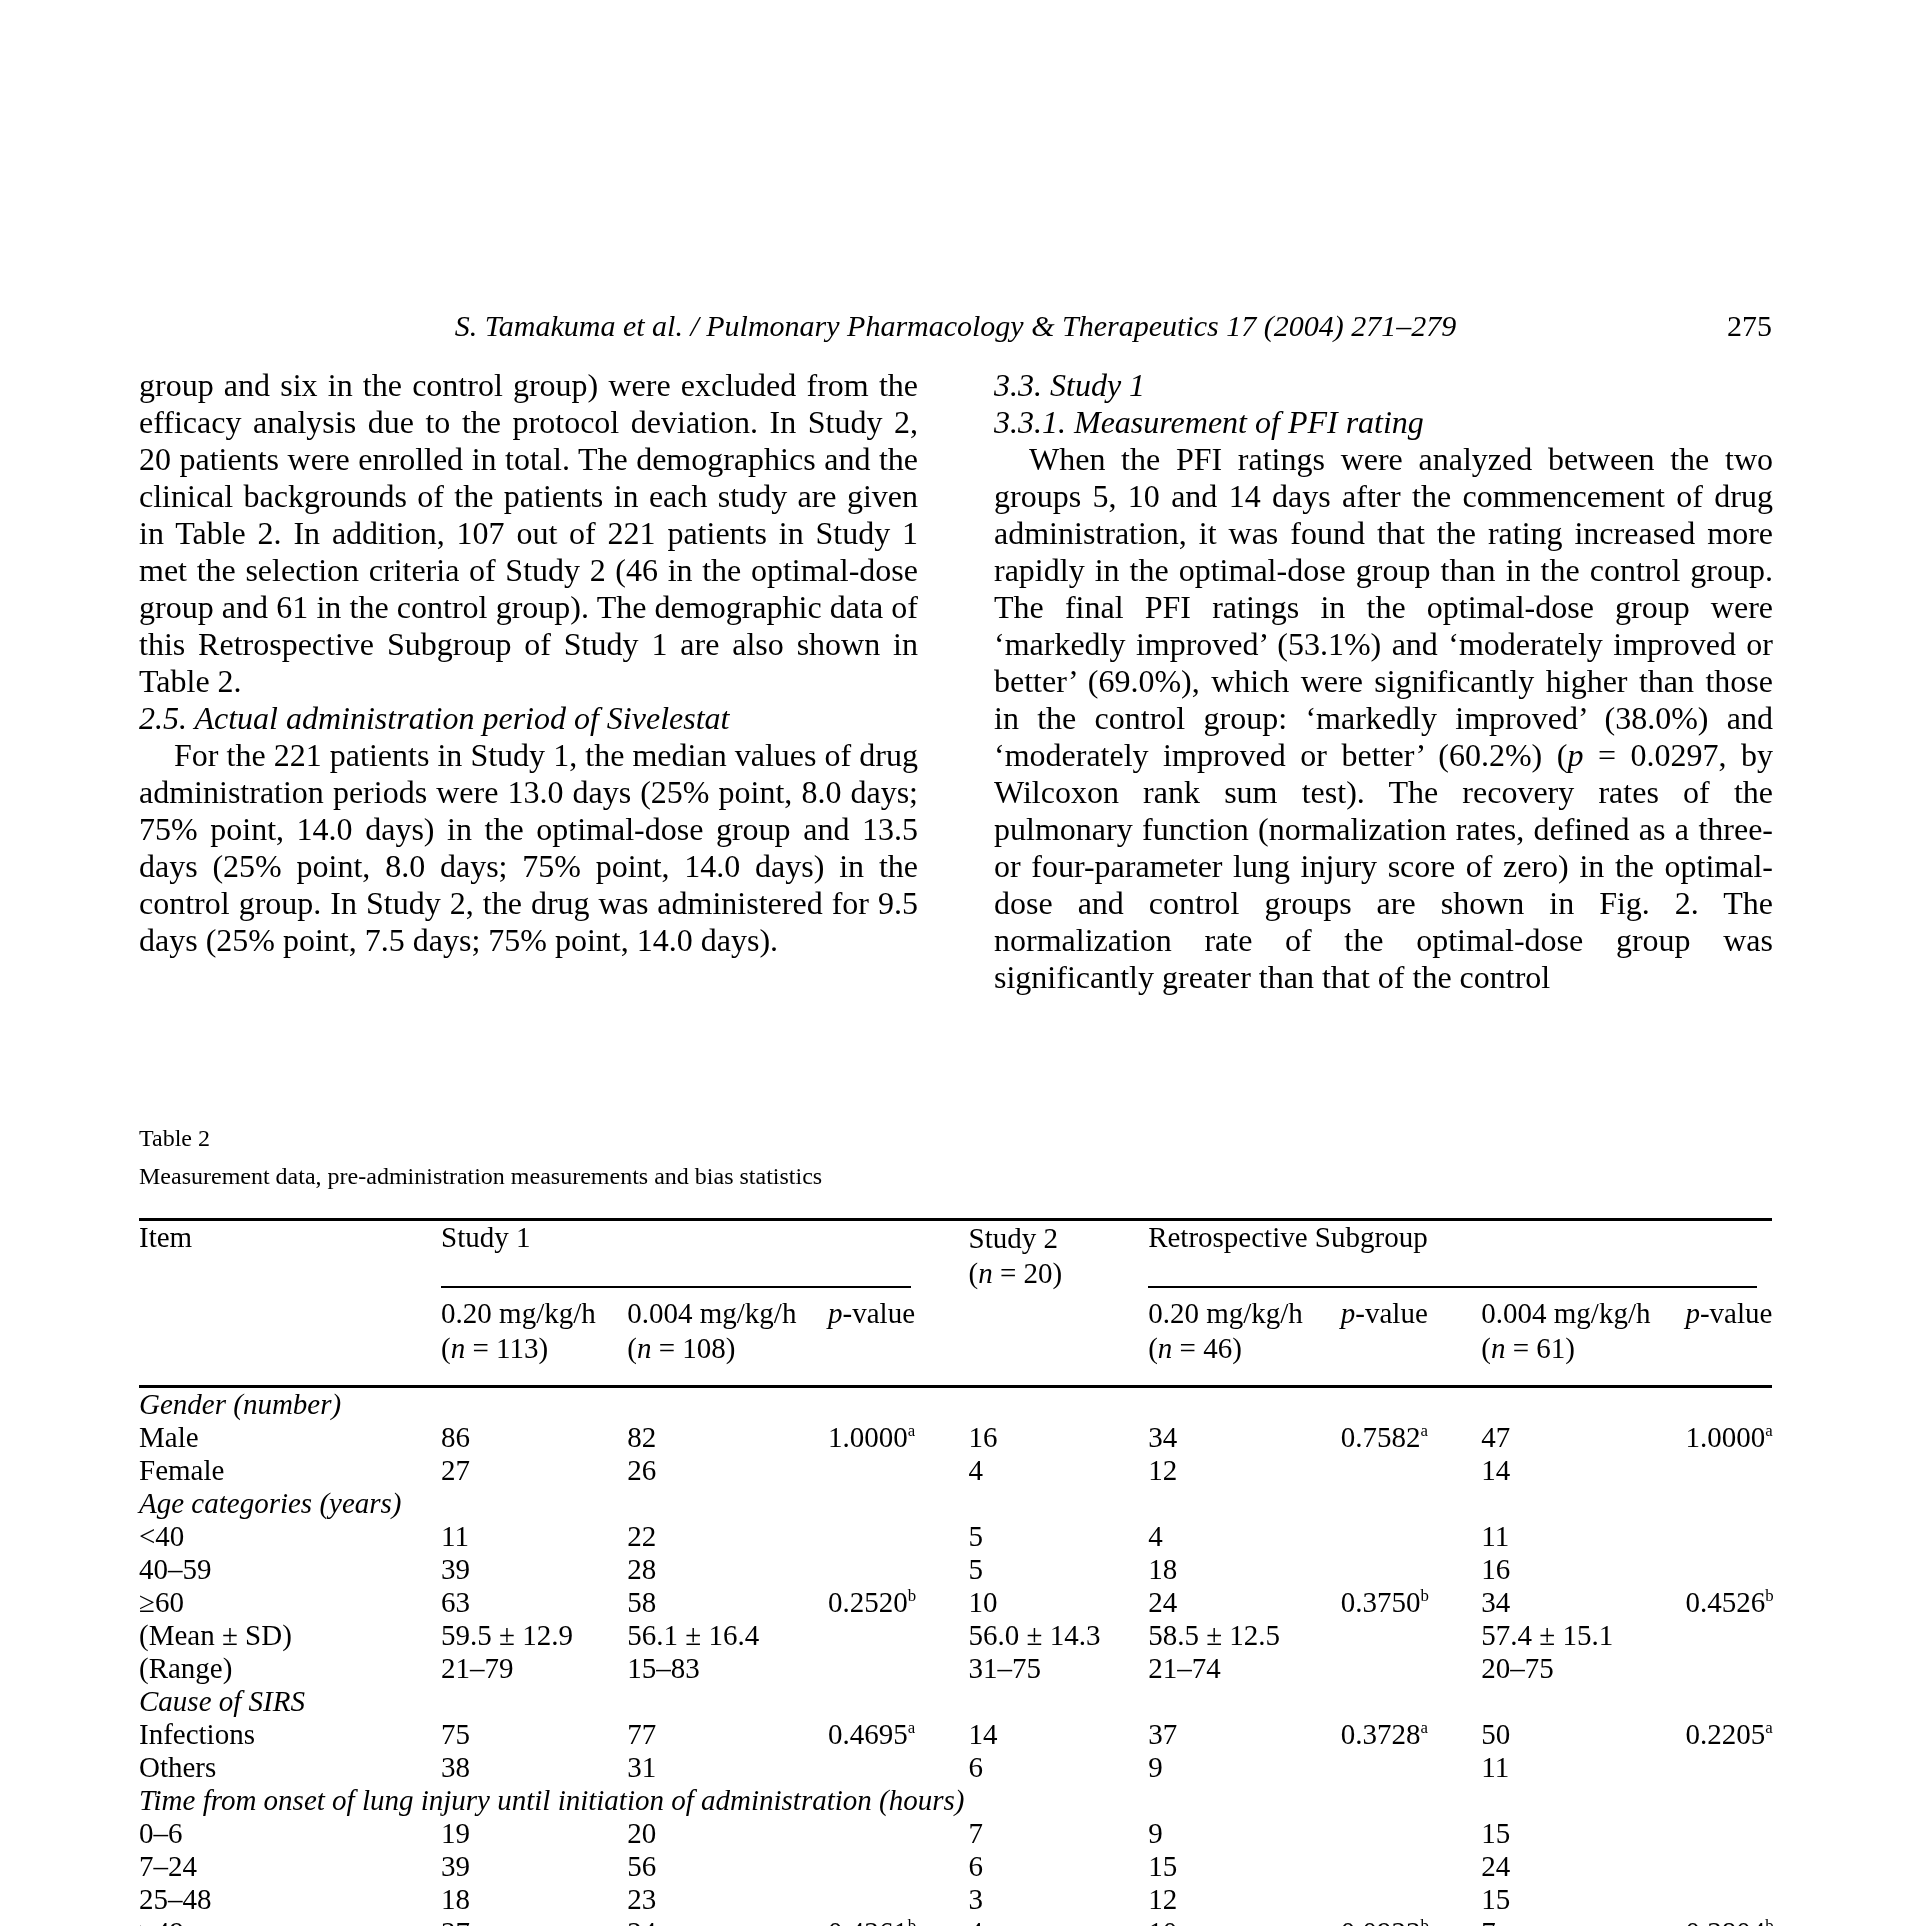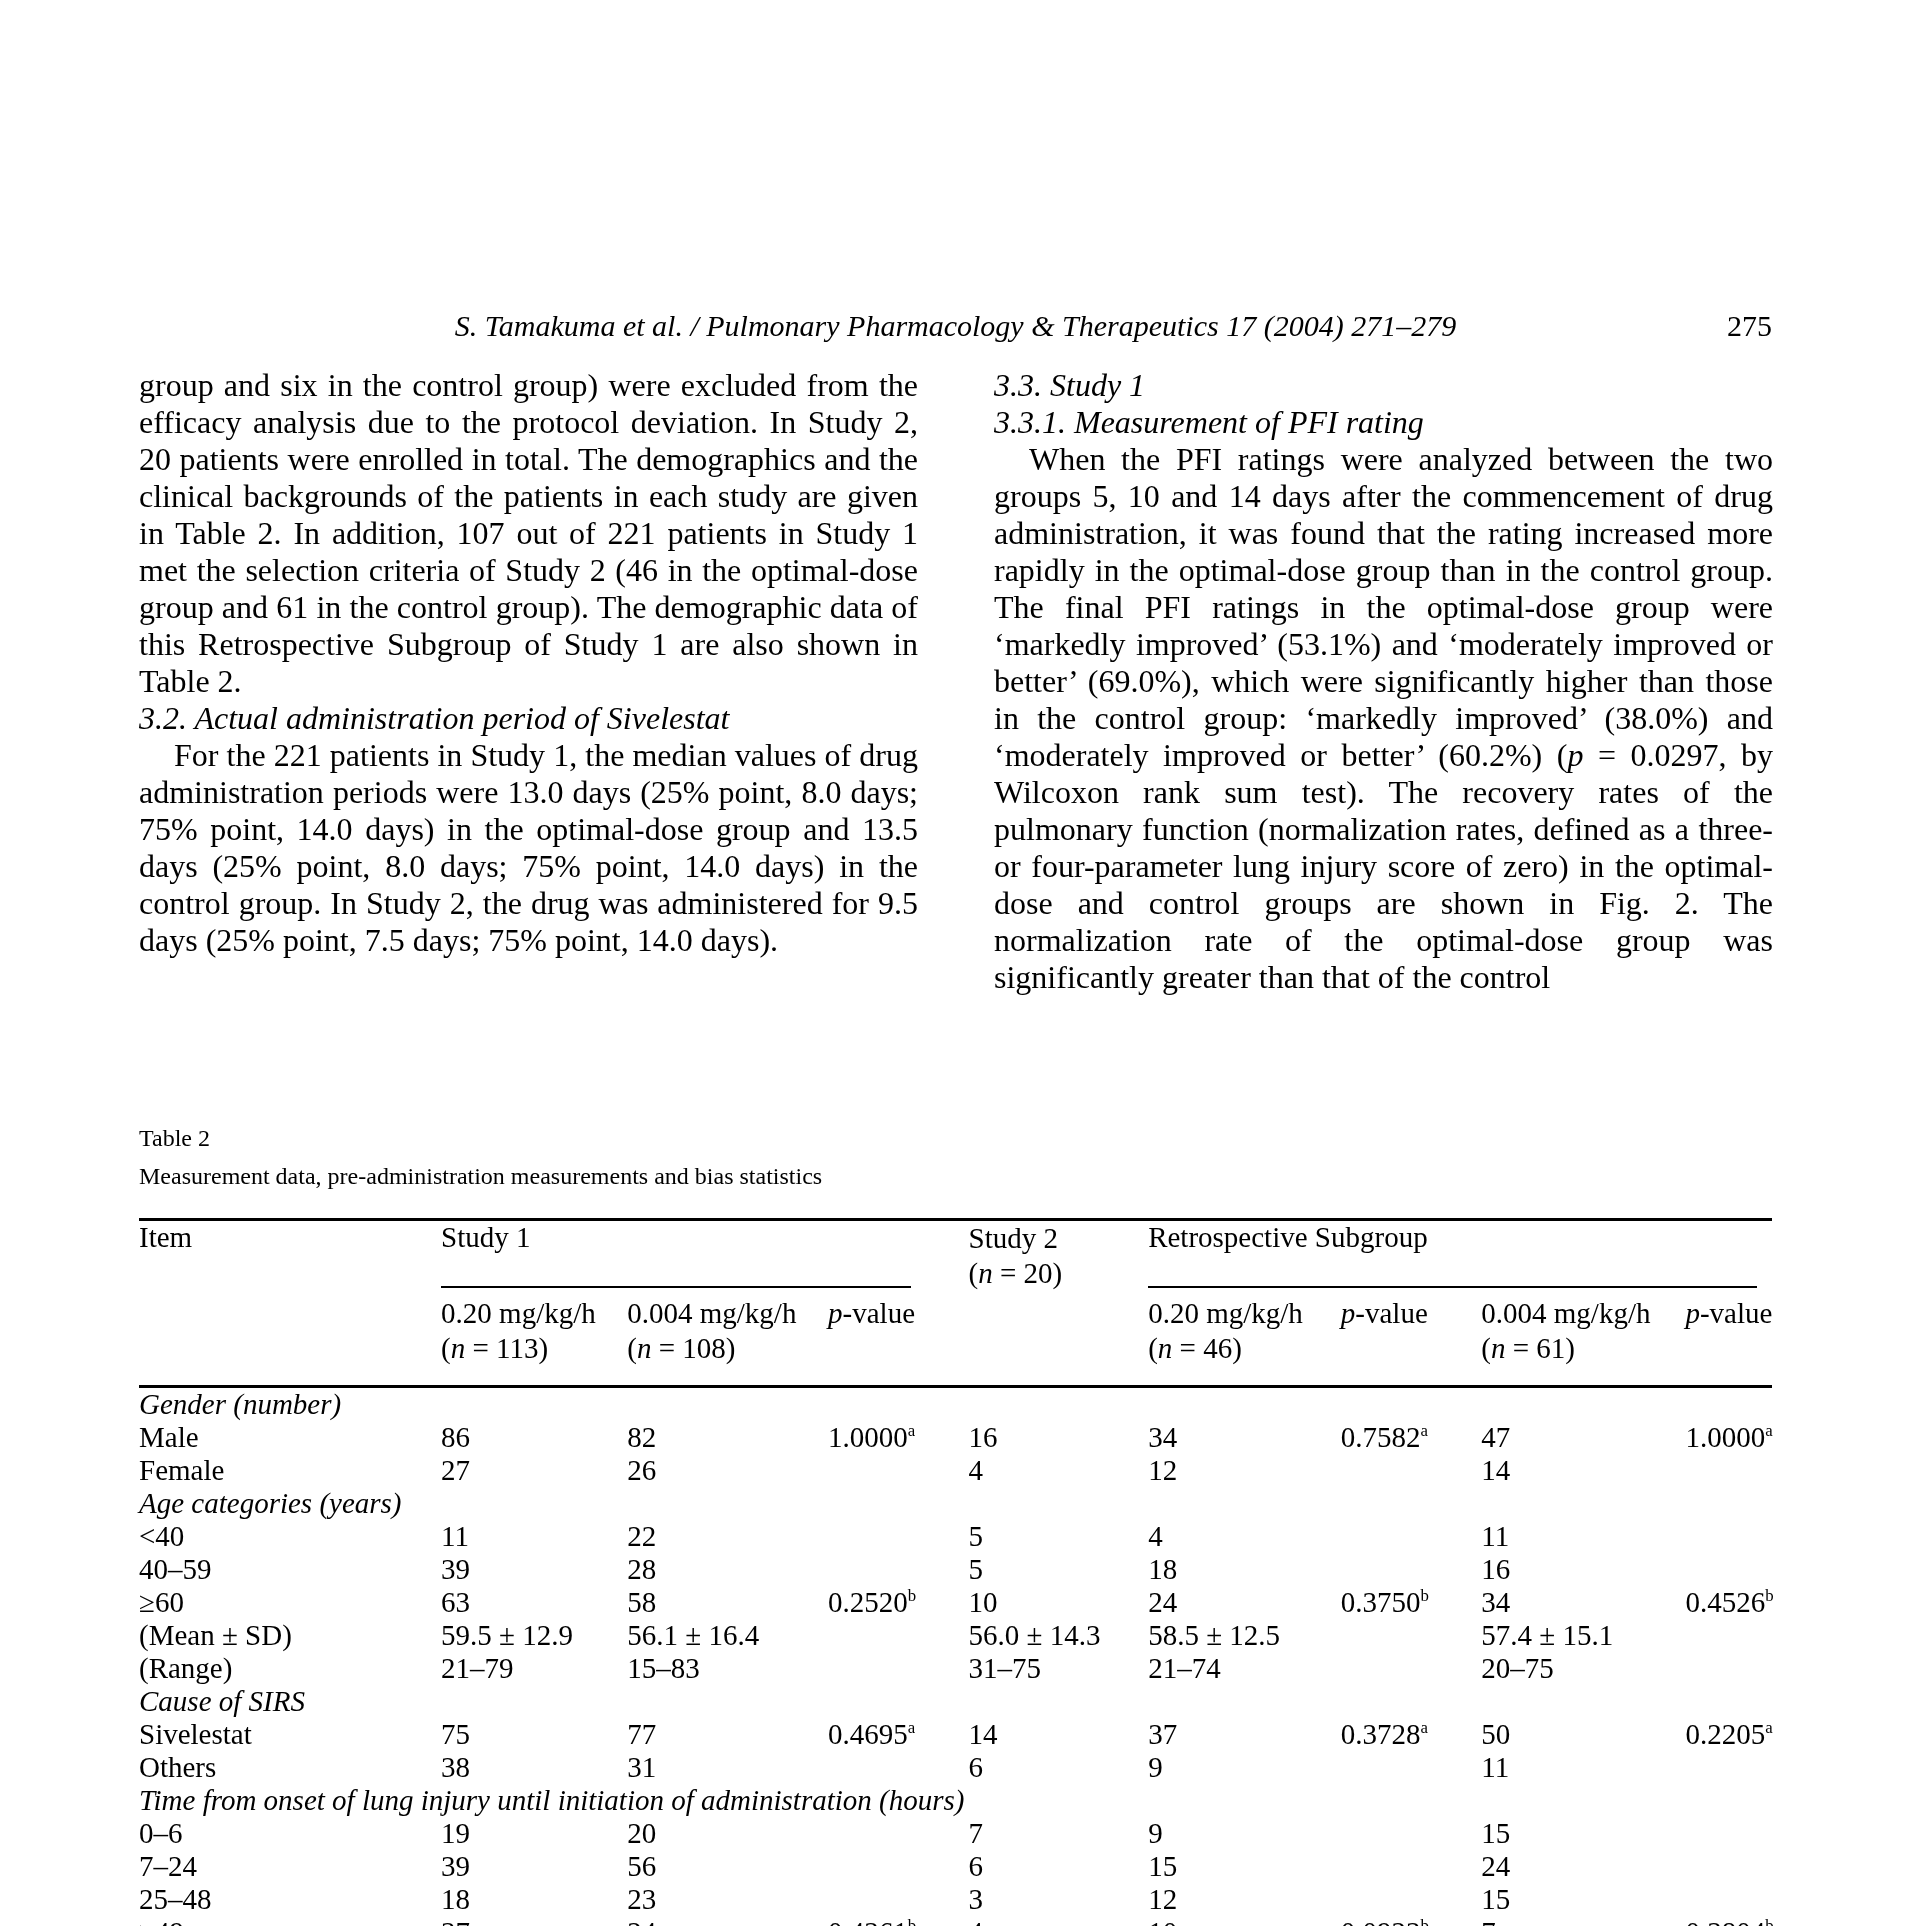--- a/index.html
+++ b/index.html
@@ -57,21 +57,21 @@
 </head>
 <body>
 
 <div class="running-head">
   <span class="running-title">S. Tamakuma et al. / Pulmonary Pharmacology &amp; Therapeutics 17 (2004) 271–279</span>
   <span class="page-number">275</span>
 </div>
 
 <div class="col col-left">
   <p>group and six in the control group) were excluded from the efficacy analysis due to the protocol deviation. In Study 2, 20 patients were enrolled in total. The demographics and the clinical backgrounds of the patients in each study are given in Table 2. In addition, 107 out of 221 patients in Study 1 met the selection criteria of Study 2 (46 in the optimal-dose group and 61 in the control group). The demographic data of this Retrospective Subgroup of Study 1 are also shown in Table 2.</p>
-  <p class="heading h32">3.2. Actual administration period of Sivelestat</p>
+  <p class="heading h32">2.5. Actual administration period of Sivelestat</p>
   <p class="indent">For the 221 patients in Study 1, the median values of drug administration periods were 13.0 days (25% point, 8.0 days; 75% point, 14.0 days) in the optimal-dose group and 13.5 days (25% point, 8.0 days; 75% point, 14.0 days) in the control group. In Study 2, the drug was administered for 9.5 days (25% point, 7.5 days; 75% point, 14.0 days).</p>
 </div>
 
 <div class="col col-right">
   <p class="heading h33">3.3. Study 1</p>
   <p class="heading">3.3.1. Measurement of PFI rating</p>
   <p class="indent">When the PFI ratings were analyzed between the two groups 5, 10 and 14 days after the commencement of drug administration, it was found that the rating increased more rapidly in the optimal-dose group than in the control group. The final PFI ratings in the optimal-dose group were ‘markedly improved’ (53.1%) and ‘moderately improved or better’ (69.0%), which were significantly higher than those in the control group: ‘markedly improved’ (38.0%) and ‘moderately improved or better’ (60.2%) (<i>p</i> = 0.0297, by Wilcoxon rank sum test). The recovery rates of the pulmonary function (normalization rates, defined as a three- or four-parameter lung injury score of zero) in the optimal-dose and control groups are shown in Fig. 2. The normalization rate of the optimal-dose group was significantly greater than that of the control</p>
 </div>
 
 <div class="table-caption">
@@ -216,21 +216,21 @@
         <td>31–75</td>
         <td>21–74</td>
         <td></td>
         <td>20–75</td>
         <td></td>
       </tr>
       <tr>
         <td colspan="9" class="sec-label">Cause of SIRS</td>
       </tr>
       <tr>
-        <td>Sivelestat</td>
+        <td>Infections</td>
         <td>75</td>
         <td>77</td>
         <td>0.4695<sup>a</sup></td>
         <td>14</td>
         <td>37</td>
         <td>0.3728<sup>a</sup></td>
         <td>50</td>
         <td>0.2205<sup>a</sup></td>
       </tr>
       <tr>

